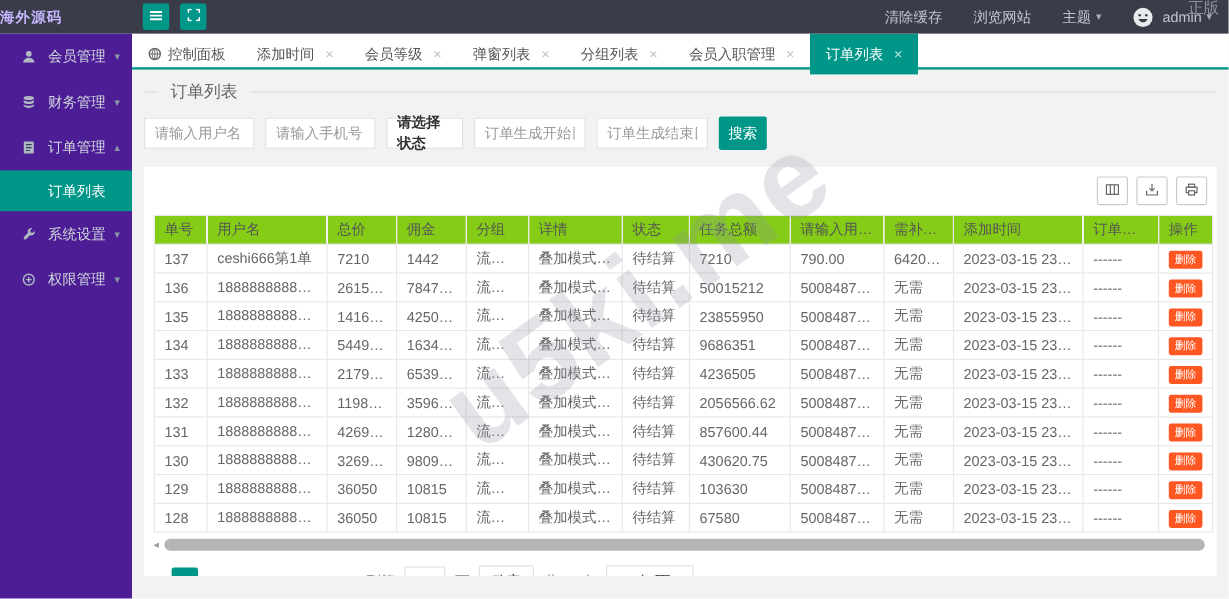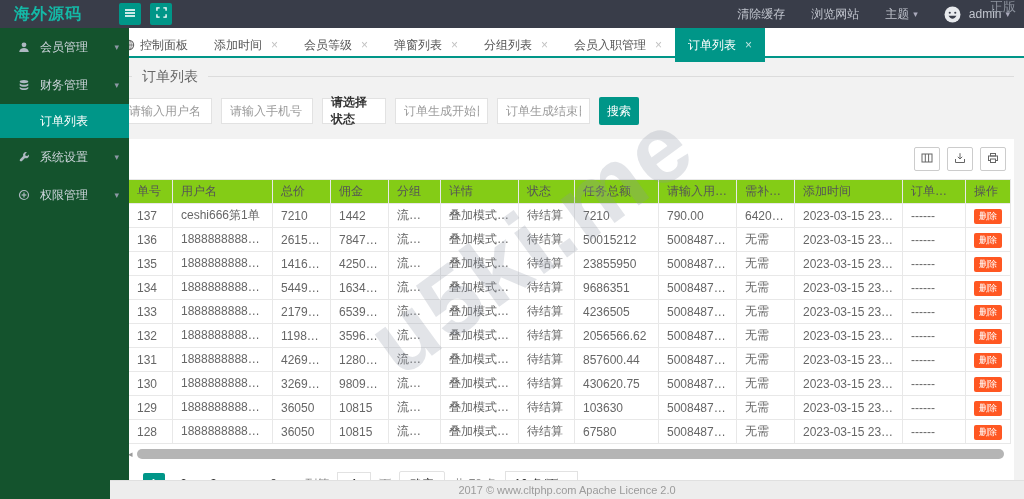--- a/index.html
+++ b/index.html
@@ -2,30 +2,30 @@
 <html><head>
 <meta charset="utf-8">
 <style>
   * { margin:0; padding:0; box-sizing:border-box; }
   html,body { width:1024px; height:499px; }
   body { font-family:"Liberation Sans","DejaVu Sans",sans-serif; font-size:12px; }
   .app { position:relative; width:1024px; height:499px; overflow:hidden; background:#f2f2f2; }
 
   
   .topbar { position:absolute; left:0; top:0; right:0; height:28px; background:#393D49; display:flex; align-items:center; z-index:20; }
-  .logo { width:110px; padding-left:14px; color:#14b8a6; font-size:16px; font-weight:bold; letter-spacing:1px; }
+  .logo { width:110px; color:#c4b5fd; font-size:12px; font-weight:bold; letter-spacing:1px; }
   .top-btn { width:22px; height:22px; background:#009688; border-radius:2px; display:flex; align-items:center; justify-content:center; margin-left:9px; color:#fff; cursor:pointer; }
   .top-right { margin-left:auto; display:flex; align-items:center; gap:26px; padding-right:14px; color:#c2c6cf; }
   .top-right a { color:#c2c6cf; text-decoration:none; cursor:pointer; display:inline-flex; align-items:center; gap:4px; }
   .caret { font-size:9px; color:#aab; }
   .avatar { width:17px; height:17px; display:inline-flex; margin-right:-18px; }
   .genuine { position:absolute; right:8px; top:-2px; color:#9aa0ab; font-size:13px; opacity:.85; }
 
   
-  .sidebar { position:absolute; left:0; top:28px; bottom:0; width:129px; background:#14532d; z-index:15; }
+  .sidebar { position:absolute; left:0; top:28px; bottom:0; width:110px; background:#4c1d95; z-index:15; }
   .side-item { height:38px; display:flex; align-items:center; color:#cfd6dd; padding:0 10px 0 18px; cursor:pointer; font-size:12px; }
   .side-ico { display:inline-flex; width:14px; margin-right:8px; color:#aeb9c2; }
   .side-item .caret { margin-left:auto; color:#8d98a5; }
   .side-sub { height:34px; line-height:34px; padding-left:40px; background:#28394A; color:#c3cbd3; cursor:pointer; }
   .side-sub.active { background:#009688; color:#fff; }
 
   
   .tabbar { position:absolute; left:110px; top:28px; right:0; height:30px; background:#fff; border-bottom:2px solid #009688; display:flex; z-index:14; white-space:nowrap; }
   .tab { display:inline-flex; align-items:center; height:28px; padding:17px 13px; font-size:12px; color:#555; cursor:pointer; }
   .tab .tico { display:inline-flex; margin-right:5px; color:#666; }
@@ -134,20 +134,34 @@
         <div class="side-item">
           <span class="side-ico">
             <svg width="12" height="12" viewBox="0 0 12 12">
               <ellipse cx="6" cy="2.6" rx="4.3" ry="1.7" fill="currentColor"></ellipse>
               <path d="M1.7 4.4c.9.9 2.5 1.3 4.3 1.3s3.4-.4 4.3-1.3v2c-.9.9-2.5 1.3-4.3 1.3S2.6 7.3 1.7 6.4z" fill="currentColor"></path>
               <path d="M1.7 7.9c.9.9 2.5 1.3 4.3 1.3s3.4-.4 4.3-1.3v1.5c-.9.9-2.5 1.6-4.3 1.6S2.6 10.3 1.7 9.4z" fill="currentColor"></path>
             </svg>
           </span>
           <span>财务管理</span>
           <span class="caret">▾</span>
+        </div>
+        <div class="side-item">
+          <span class="side-ico">
+            <svg width="12" height="12" viewBox="0 0 12 12">
+              <rect x="1.8" y="1" width="8.4" height="10" rx="1" fill="currentColor"></rect>
+              <g stroke="#2F4056" stroke-width="1">
+                <line x1="3.6" y1="3.6" x2="8.4" y2="3.6"></line>
+                <line x1="3.6" y1="6" x2="8.4" y2="6"></line>
+                <line x1="3.6" y1="8.4" x2="7" y2="8.4"></line>
+              </g>
+            </svg>
+          </span>
+          <span>订单管理</span>
+          <span class="caret">▴</span>
         </div>
         <div class="side-sub active">订单列表</div>
         <div class="side-item">
           <span class="side-ico">
             <svg width="12" height="12" viewBox="0 0 12 12">
               <path d="M10.9 3.4A3 3 0 0 1 7 7.1L4 10.1a1.3 1.3 0 1 1-1.9-1.9L5.2 5.1a3 3 0 0 1 3.7-3.9L7.2 2.9l.3 1.8 1.8.3z" fill="currentColor"></path>
             </svg>
           </span>
           <span>系统设置</span>
           <span class="caret">▾</span>
@@ -460,14 +474,13 @@
           <div class="pg-size">
             <span>10 条/页</span>
             <span class="caret">▾</span>
           </div>
         </div>
     </div>
   </div>
 
   <div class="watermark">u5ki.me</div>
 
-  <div class="footer">2017 ©  www.cltphp.com  Apache Licence 2.0</div>
 </div>
 
 </body></html>

